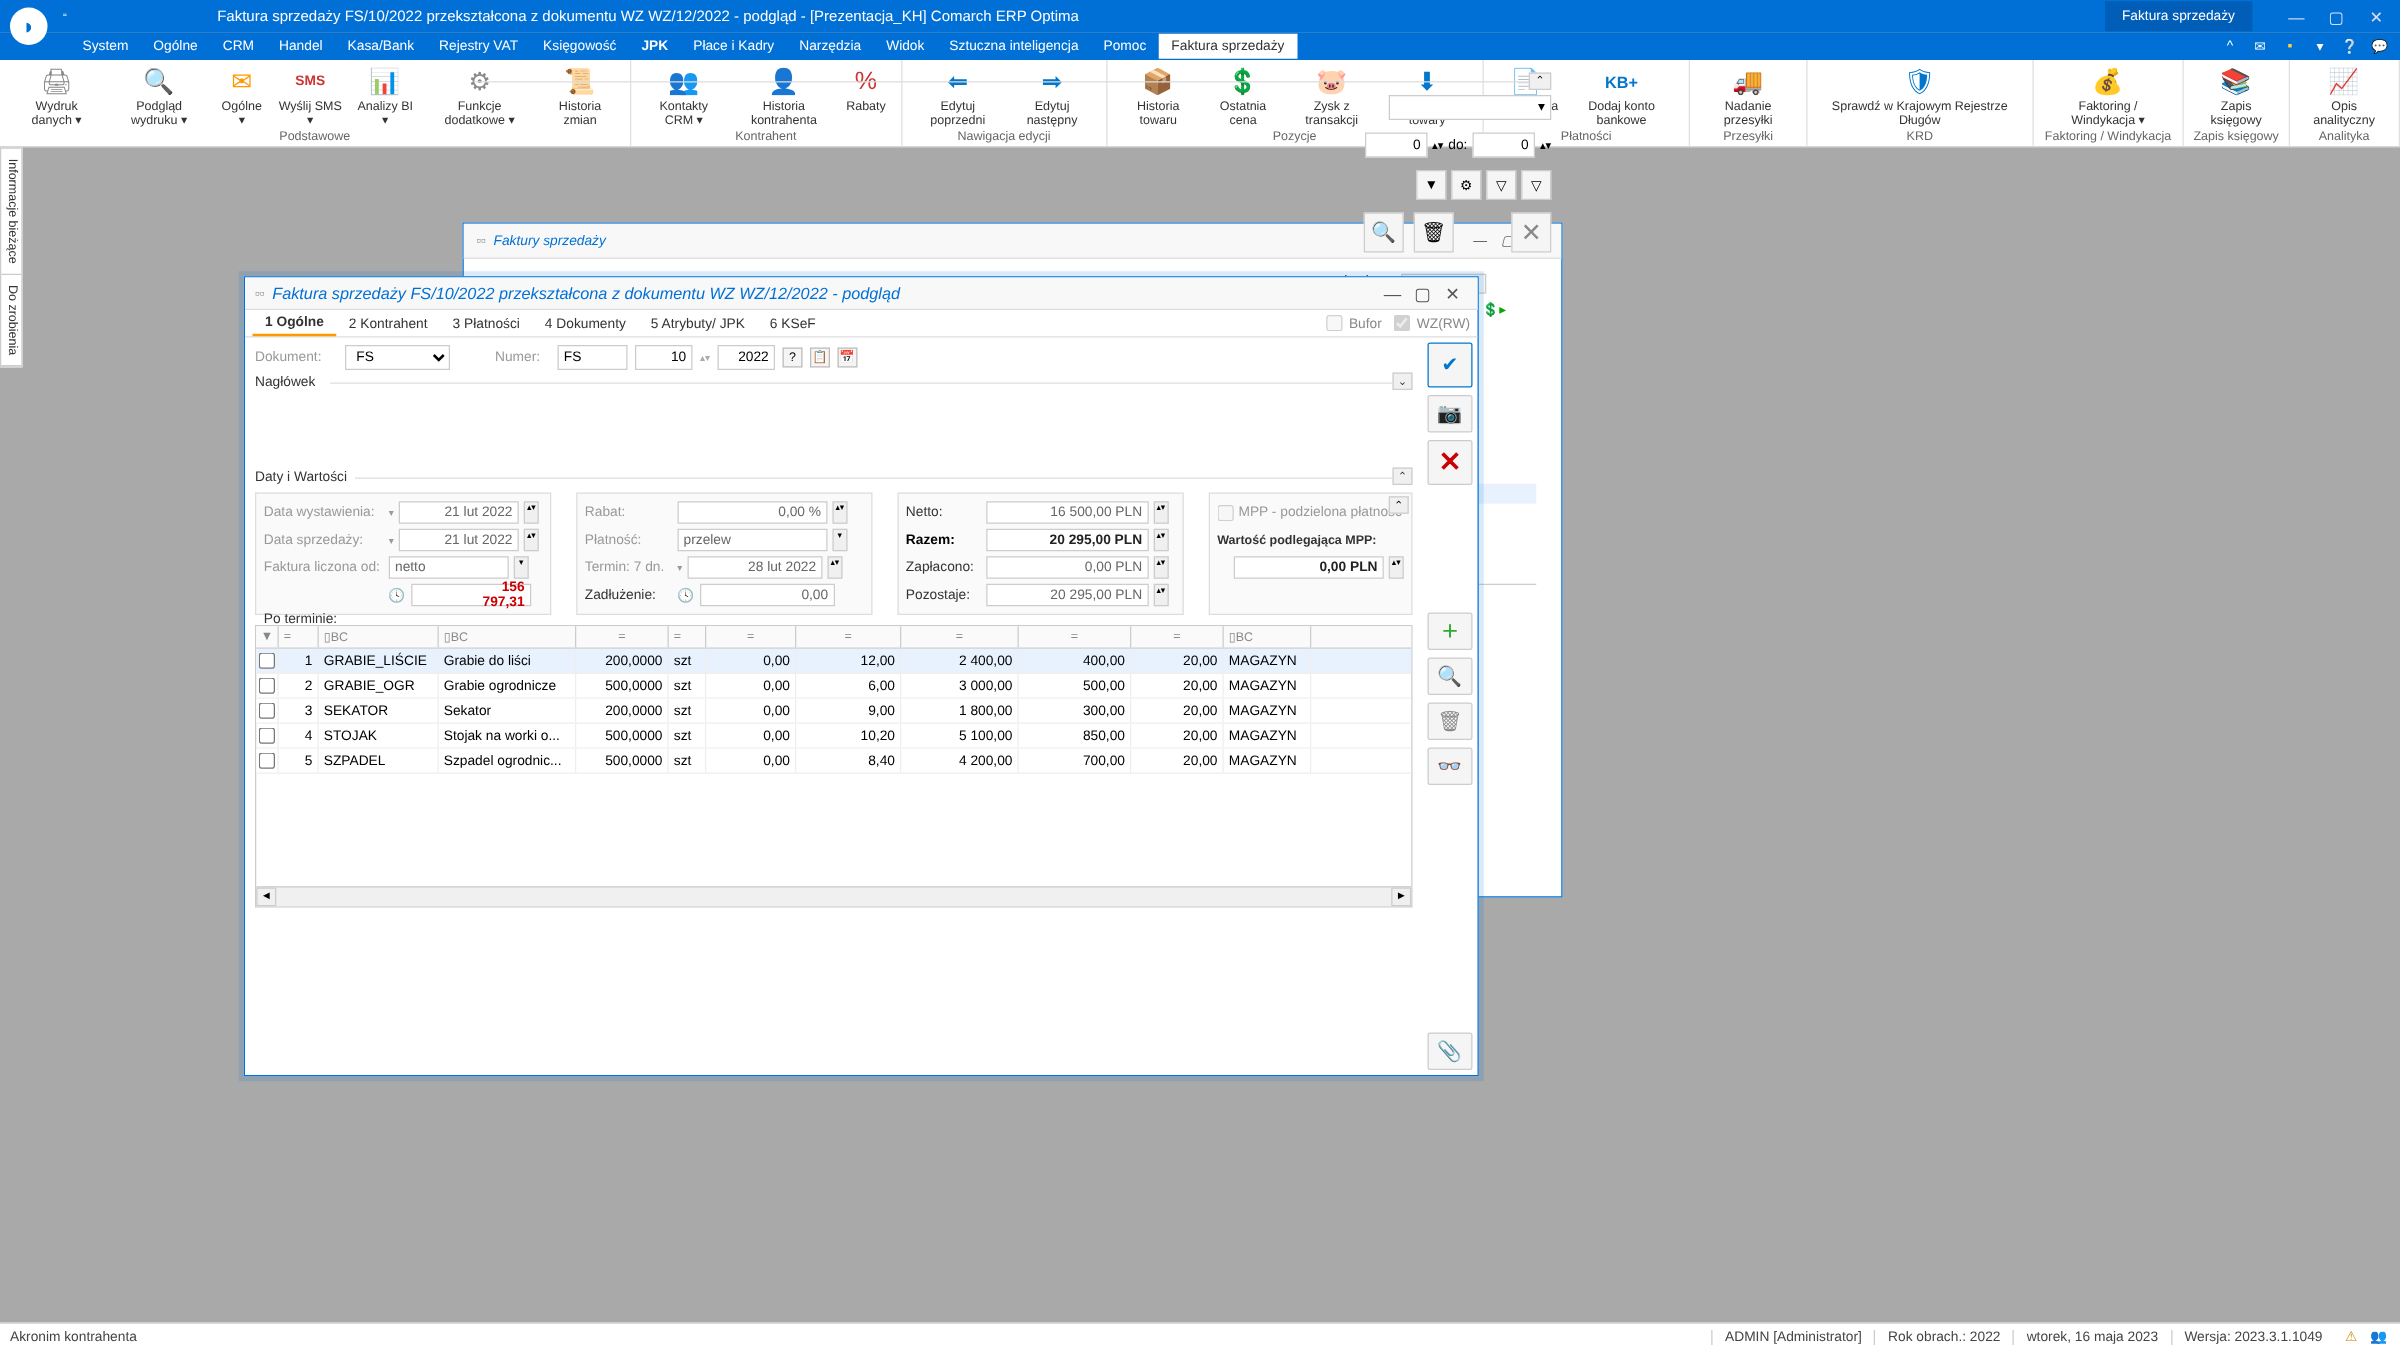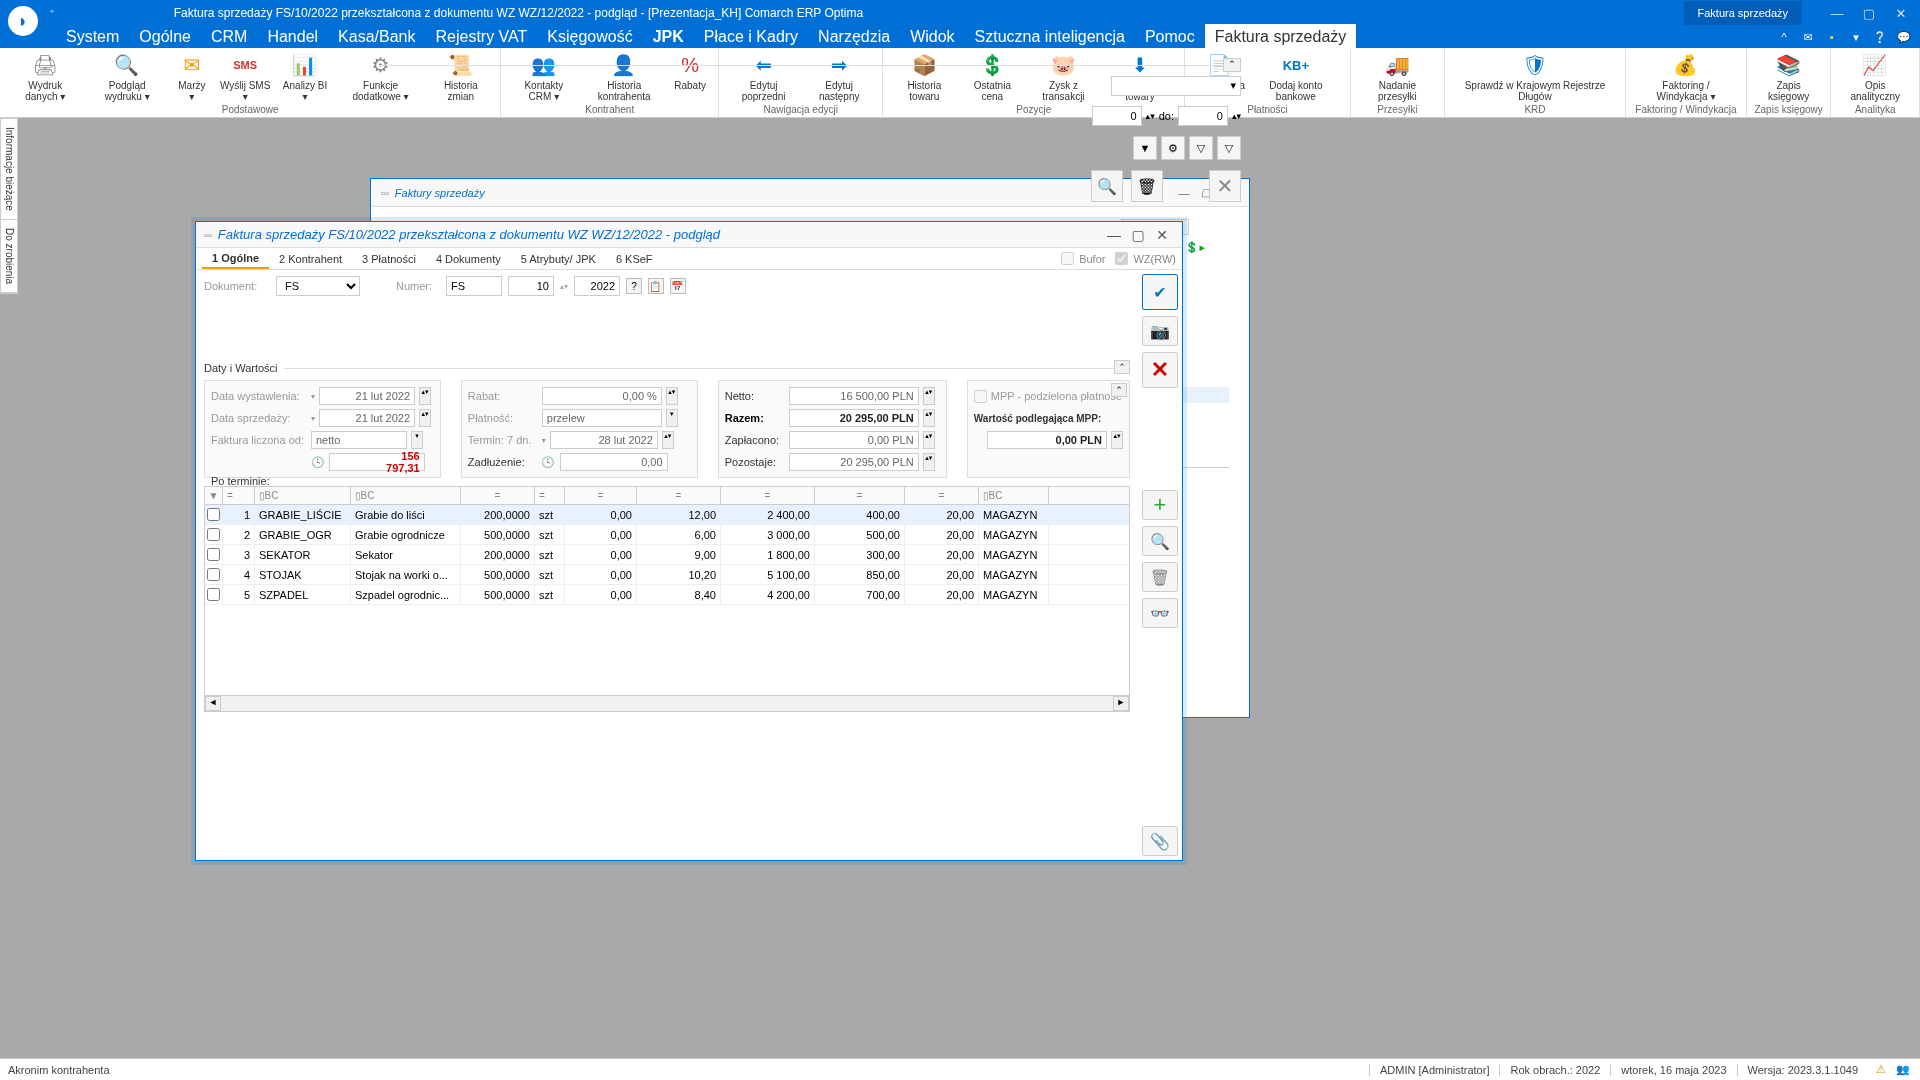--- a/index.html
+++ b/index.html
@@ -8,21 +8,21 @@
 .titlebar { height: 26px; background: #0070d6; color: #fff; display: flex; align-items: center; padding: 0 4px; }
 .logo-circle { width: 30px; height: 30px; background: #fff; border-radius: 50%; display: flex; align-items: center; justify-content: center; margin: 4px; position: relative; top: 8px; z-index: 10; }
 .logo-inner { color: #0070d6; font-weight: bold; font-size: 18px; }
 .title-text { margin-left: 120px; font-size: 12px; }
 .titlebar-tabs { margin-left: auto; display: flex; align-items: center; }
 .title-tab { padding: 6px 14px; background: #005eb8; }
 .window-controls { display: flex; gap: 2px; margin-left: 20px; }
 .win-btn { width: 30px; height: 20px; display: flex; align-items: center; justify-content: center; color: #dde; font-size: 13px; cursor: pointer; }
 
 .menubar { height: 22px; background: #0070d6; color: #fff; display: flex; align-items: center; padding-left: 56px; position: relative; }
-.menu-item { padding: 4px 10px; font-size: 16px; cursor: pointer; text-align: center; }
+.menu-item { padding: 4px 10px; font-size: 11px; cursor: pointer; text-align: center; }
 .menu-item.active { background: #fff; color: #333; }
 .menu-right-icons { margin-left: auto; display: flex; gap: 8px; padding-right: 8px; align-items: center; }
 .menu-icon { width: 16px; height: 16px; display: inline-flex; align-items: center; justify-content: center; }
 
 .ribbon { height: 70px; background: #fff; border-bottom: 1px solid #ccc; display: flex; }
 .ribbon-group { border-right: 1px solid #e0e0e0; padding: 2px 6px; display: flex; flex-direction: column; }
 .ribbon-btns { display: flex; flex: 1; }
 .ribbon-btn { display: flex; flex-direction: column; align-items: center; justify-content: flex-start; padding: 2px 6px; min-width: 44px; cursor: pointer; }
 .ribbon-icon { width: 26px; height: 26px; display: flex; align-items: center; justify-content: center; font-size: 20px; }
 .ribbon-label { font-size: 10px; text-align: center; line-height: 11px; margin-top: 2px; color: #333; }
@@ -168,21 +168,21 @@
       <div class="ribbon-btn">
           <div class="ribbon-icon" style="color:#888;">🖨</div>
           <div class="ribbon-label">Wydruk danych ▾</div>
         </div>
       <div class="ribbon-btn">
           <div class="ribbon-icon" style="color:#888;">🔍</div>
           <div class="ribbon-label">Podgląd wydruku ▾</div>
         </div>
       <div class="ribbon-btn">
           <div class="ribbon-icon" style="color:#f90;">✉</div>
-          <div class="ribbon-label">Marży ▾</div>
+          <div class="ribbon-label">Ogólne ▾</div>
         </div>
       <div class="ribbon-btn">
           <div class="ribbon-icon" style="color:#c33;font-size:11px;font-weight:bold;">SMS</div>
           <div class="ribbon-label">Wyślij SMS ▾</div>
         </div>
       <div class="ribbon-btn">
           <div class="ribbon-icon" style="color:#06c;">📊</div>
           <div class="ribbon-label">Analizy BI ▾</div>
         </div>
       <div class="ribbon-btn">
@@ -403,20 +403,24 @@
           <span class="lbl-disabled" style="min-width:44px;">Numer:</span>
           <input class="sel-small" style="width: 56px;" value="FS">
           <input class="num-small" value="10" style="">
             <span style="font-size:8px;color:#aaa;">▴▾</span>
           <input class="num-small" value="2022" style="">
           <span class="mini-icon">?</span>
           <span class="mini-icon">📋</span>
           <span class="mini-icon">📅</span>
         </div>
 
+        <div class="fieldset-label">
+          <span style="background:#fff;padding-right:6px;position:relative;z-index:1;">Nagłówek</span>
+          <div class="chev-box">⌄</div>
+        </div>
 
         <div style="height:56px;"></div>
 
         <div class="fieldset-label" style="margin-top:6px;">
           <span style="background:#fff;padding-right:6px;position:relative;z-index:1;">Daty i Wartości</span>
           <div class="chev-box">⌃</div>
         </div>
 
         <div class="dw-section">
           <div class="dw-col" style="width:244px;">

